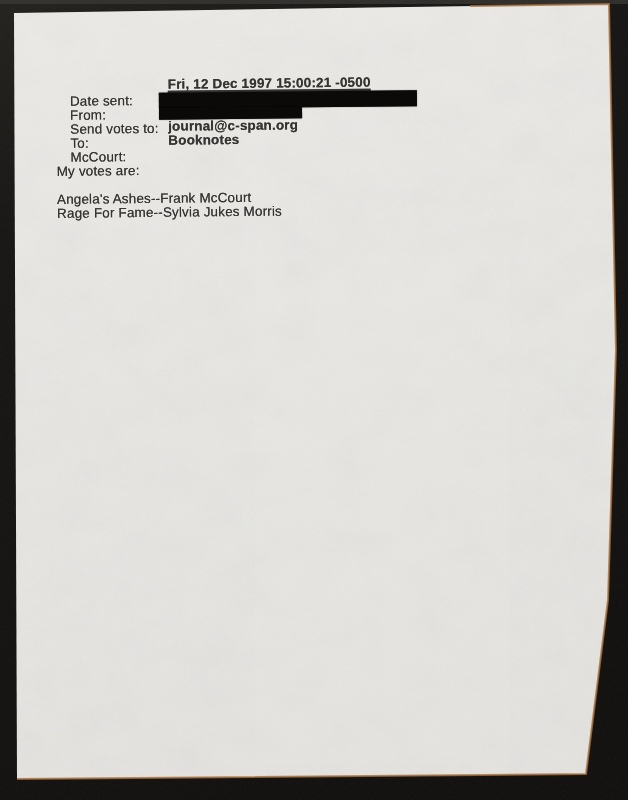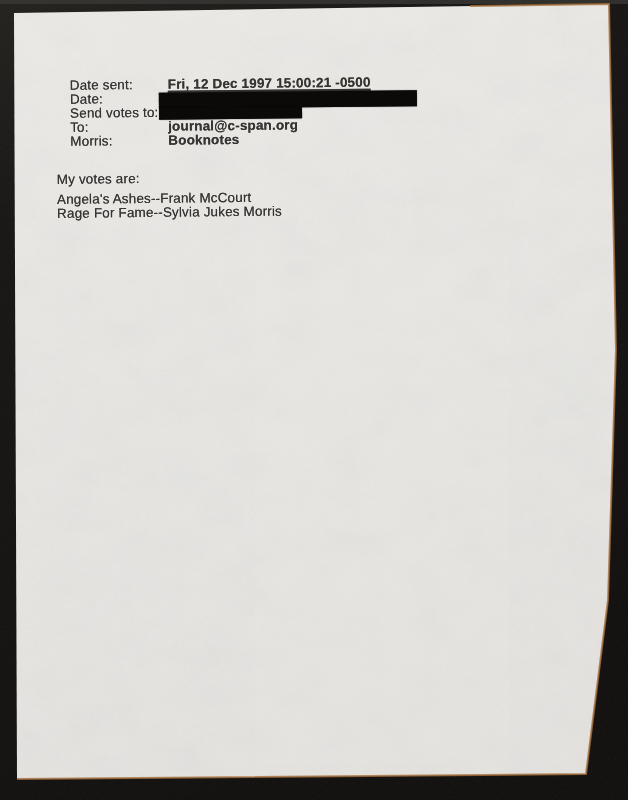--- a/index.html
+++ b/index.html
@@ -35,21 +35,21 @@
   .hrow {
     position: absolute;
     left: 56px;
     width: 420px;
     height: 14px;
     white-space: nowrap;
   }
   .hrow .lbl {
     position: absolute;
     left: 0;
-    top: 0;
+    top: 16px;
     padding-left: 14px;
   }
   .hrow .val {
     position: absolute;
     left: 112px;
     top: 0;
     font-weight: bold;
   }
   .val.underlined {
     text-decoration: underline;
@@ -61,21 +61,21 @@
     background: #0b0a09;
     box-shadow: 0 0 1px rgba(0,0,0,0.9);
   }
   .redaction.r1 { left: 159px; top: 92px;  width: 258px; height: 16px; }
   .redaction.r2 { left: 159px; top: 107px; width: 143px; height: 12px; }
   .bodyline {
     position: absolute;
     left: 56px;
     white-space: nowrap;
   }
-  .intro { top: 171px; }
+  .intro { top: 163px; }
   .vote0 { top: 191px; }
   .vote1 { top: 205px; }
 </style>
 </head>
 <body>
 
 <div class="scan">
 
   <svg class="bg" width="628" height="800" viewBox="0 0 628 800">
     <defs>
@@ -116,34 +116,34 @@
   </svg>
 
   <div class="content">
 
     <div class="hrow" style="top:77px">
       <span class="lbl">Date sent:</span>
       <span class="val underlined">Fri, 12 Dec 1997 15:00:21 -0500</span>
     </div>
 
     <div class="hrow" style="top:91px">
-      <span class="lbl">Date:</span>
+      <span class="lbl">From:</span>
     </div>
 
     <div class="hrow" style="top:105px">
       <span class="lbl">Send votes to:</span>
     </div>
 
     <div class="hrow" style="top:119px">
       <span class="lbl">To:</span>
       <span class="val">journal@c-span.org</span>
     </div>
 
     <div class="hrow" style="top:133px">
-      <span class="lbl">Morris:</span>
+      <span class="lbl">McCourt:</span>
       <span class="val">Booknotes</span>
     </div>
 
     <div class="redaction r1"></div>
     <div class="redaction r2"></div>
 
     <div class="bodyline intro">My votes are:</div>
     <div class="bodyline vote0">Angela's Ashes--Frank McCourt</div>
     <div class="bodyline vote1">Rage For Fame--Sylvia Jukes Morris</div>
 

